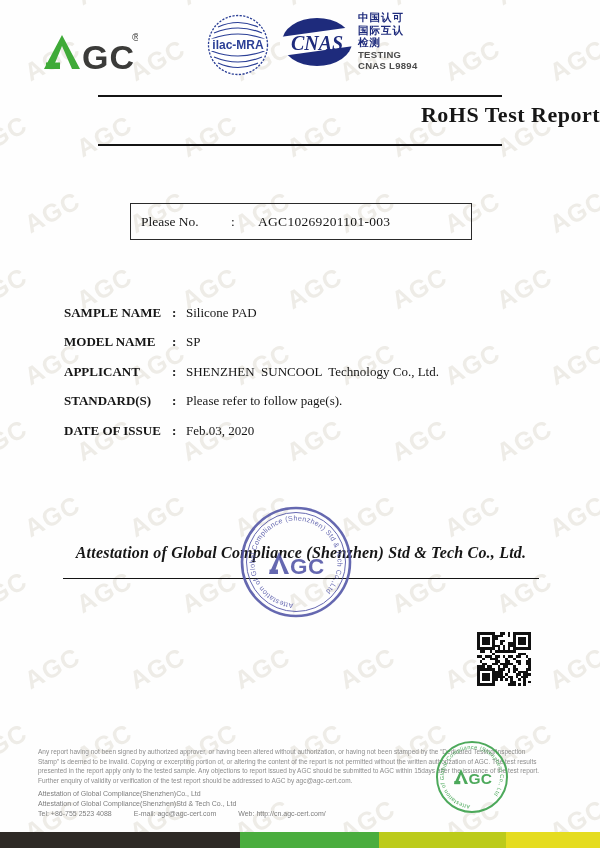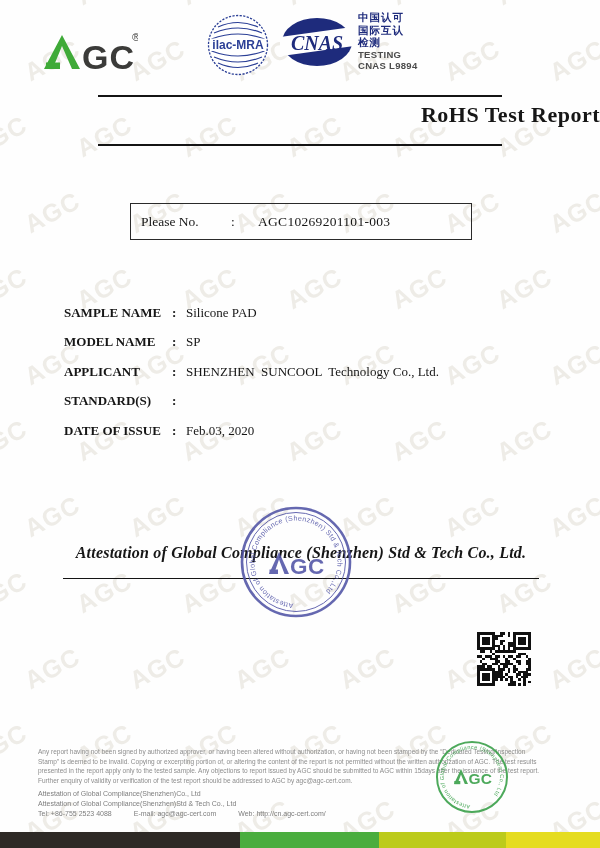--- a/index.html
+++ b/index.html
@@ -208,20 +208,21 @@
     <span class="fvalue">SP</span>
   </div>
   <div class="frow r2">
     <span class="flabel">APPLICANT</span>
     <span class="fcolon">:</span>
     <span class="fvalue">SHENZHEN  SUNCOOL  Technology Co., Ltd.</span>
   </div>
   <div class="frow r3">
     <span class="flabel">STANDARD(S)</span>
     <span class="fcolon">:</span>
+    <span class="fvalue">Please refer to follow page(s).</span>
   </div>
   <div class="frow r4">
     <span class="flabel">DATE OF ISSUE</span>
     <span class="fcolon">:</span>
     <span class="fvalue">Feb.03, 2020</span>
   </div>
 
   <div class="signature">Attestation of Global Compliance (Shenzhen) Std &amp; Tech Co., Ltd.</div>
 
   <div class="stamp-blue">

